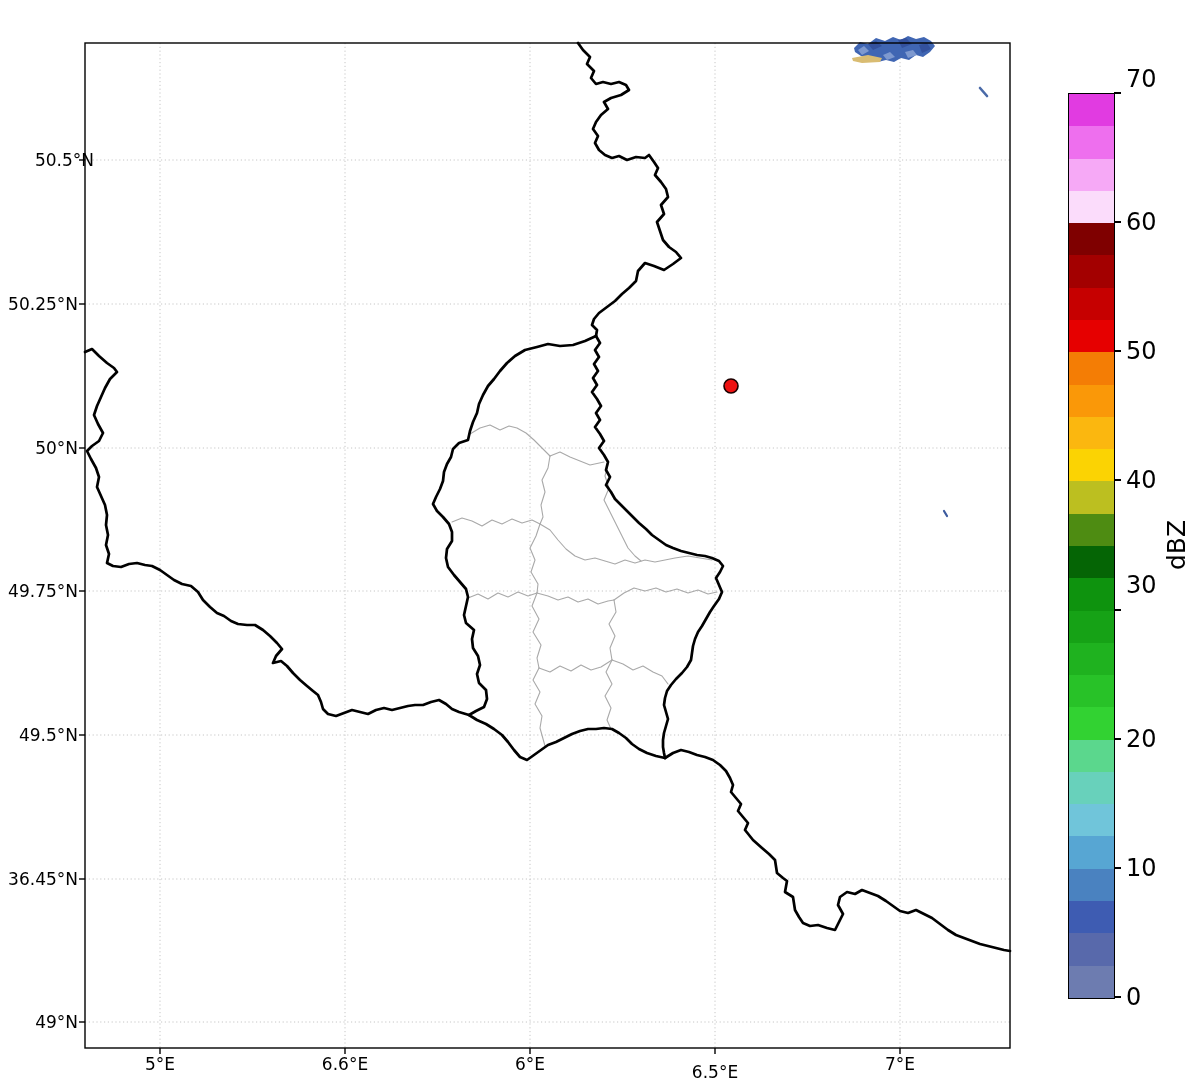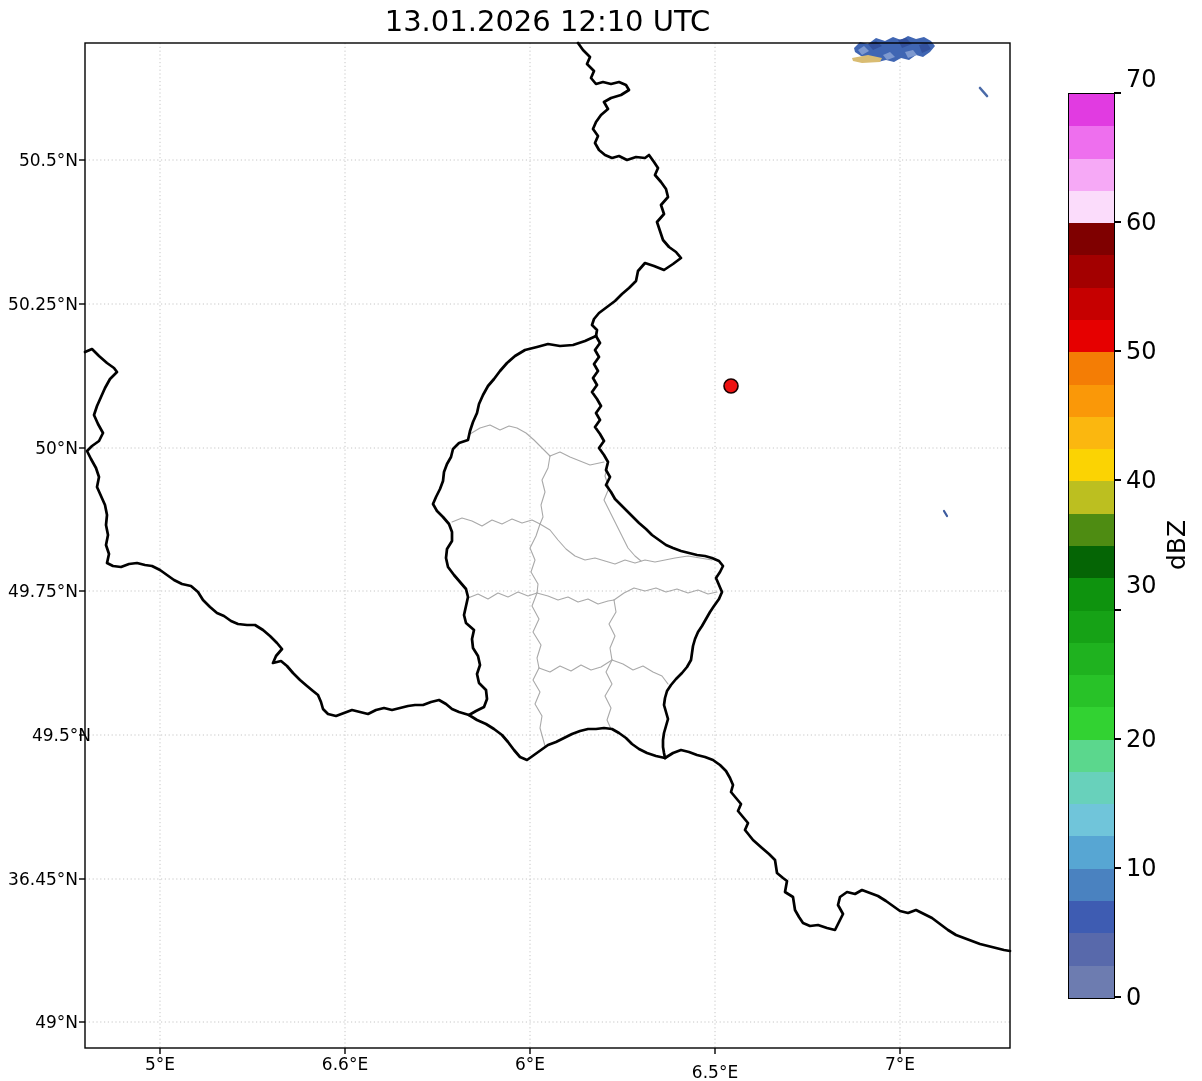--- a/index.html
+++ b/index.html
@@ -21,21 +21,20 @@
   .cbar-ticklab{position:absolute;left:1126px;width:70px;height:30px;line-height:30px;
         font-size:24px;text-align:left;}
   .cbar-label{position:absolute;left:1117px;top:531px;width:120px;height:28px;line-height:28px;
         text-align:center;font-size:25px;transform:rotate(-90deg);transform-origin:center;}
 </style>
 </head>
 <body>
 
 <div class="fig">
 
-  <div class="title">13.01.2026 12:10 UTC</div>
 
   <svg id="map-svg" width="1202" height="1081" viewBox="0 0 1202 1081">
       <line x1="160" y1="43" x2="160" y2="1048" stroke="#c6c6c6" stroke-width="1" stroke-dasharray="1.2 2.6"></line>
       <line x1="345" y1="43" x2="345" y2="1048" stroke="#c6c6c6" stroke-width="1" stroke-dasharray="1.2 2.6"></line>
       <line x1="530" y1="43" x2="530" y2="1048" stroke="#c6c6c6" stroke-width="1" stroke-dasharray="1.2 2.6"></line>
       <line x1="715" y1="43" x2="715" y2="1048" stroke="#c6c6c6" stroke-width="1" stroke-dasharray="1.2 2.6"></line>
       <line x1="900" y1="43" x2="900" y2="1048" stroke="#c6c6c6" stroke-width="1" stroke-dasharray="1.2 2.6"></line>
       <line x1="85" y1="160" x2="1010" y2="160" stroke="#c6c6c6" stroke-width="1" stroke-dasharray="1.2 2.6"></line>
       <line x1="85" y1="304" x2="1010" y2="304" stroke="#c6c6c6" stroke-width="1" stroke-dasharray="1.2 2.6"></line>
       <line x1="85" y1="448" x2="1010" y2="448" stroke="#c6c6c6" stroke-width="1" stroke-dasharray="1.2 2.6"></line>
@@ -85,25 +84,25 @@
       <line x1="79" y1="448" x2="85" y2="448" stroke="#000000" stroke-width="1.4"></line>
       <line x1="79" y1="591" x2="85" y2="591" stroke="#000000" stroke-width="1.4"></line>
       <line x1="79" y1="735" x2="85" y2="735" stroke="#000000" stroke-width="1.4"></line>
       <line x1="79" y1="879" x2="85" y2="879" stroke="#000000" stroke-width="1.4"></line>
       <line x1="79" y1="1022" x2="85" y2="1022" stroke="#000000" stroke-width="1.4"></line>
       <circle cx="731" cy="386" r="7" fill="#ee1111" stroke="#1a0000" stroke-width="1.6"></circle>
     </svg>
 
 
   <div id="ylabels">
-      <div class="ylab" style="top: 149px;">50.5°N</div>
+      <div class="ylab" style="top: 149px; padding-left: 16px;">50.5°N</div>
       <div class="ylab" style="top: 293px;">50.25°N</div>
       <div class="ylab" style="top: 437px;">50°N</div>
       <div class="ylab" style="top: 580px;">49.75°N</div>
-      <div class="ylab" style="top: 724px; margin-left: 13px;">49.5°N</div>
+      <div class="ylab" style="top: 724px;">49.5°N</div>
       <div class="ylab" style="top: 868px;">36.45°N</div>
       <div class="ylab" style="top: 1011px;">49°N</div>
     </div>
   <div id="xlabels">
       <div class="xlab" style="left: 115px;">5°E</div>
       <div class="xlab" style="left: 300px;">6.6°E</div>
       <div class="xlab" style="left: 485px;">6°E</div>
       <div class="xlab" style="left: 670px; margin-top: 8px;">6.5°E</div>
       <div class="xlab" style="left: 855px;">7°E</div>
     </div>

